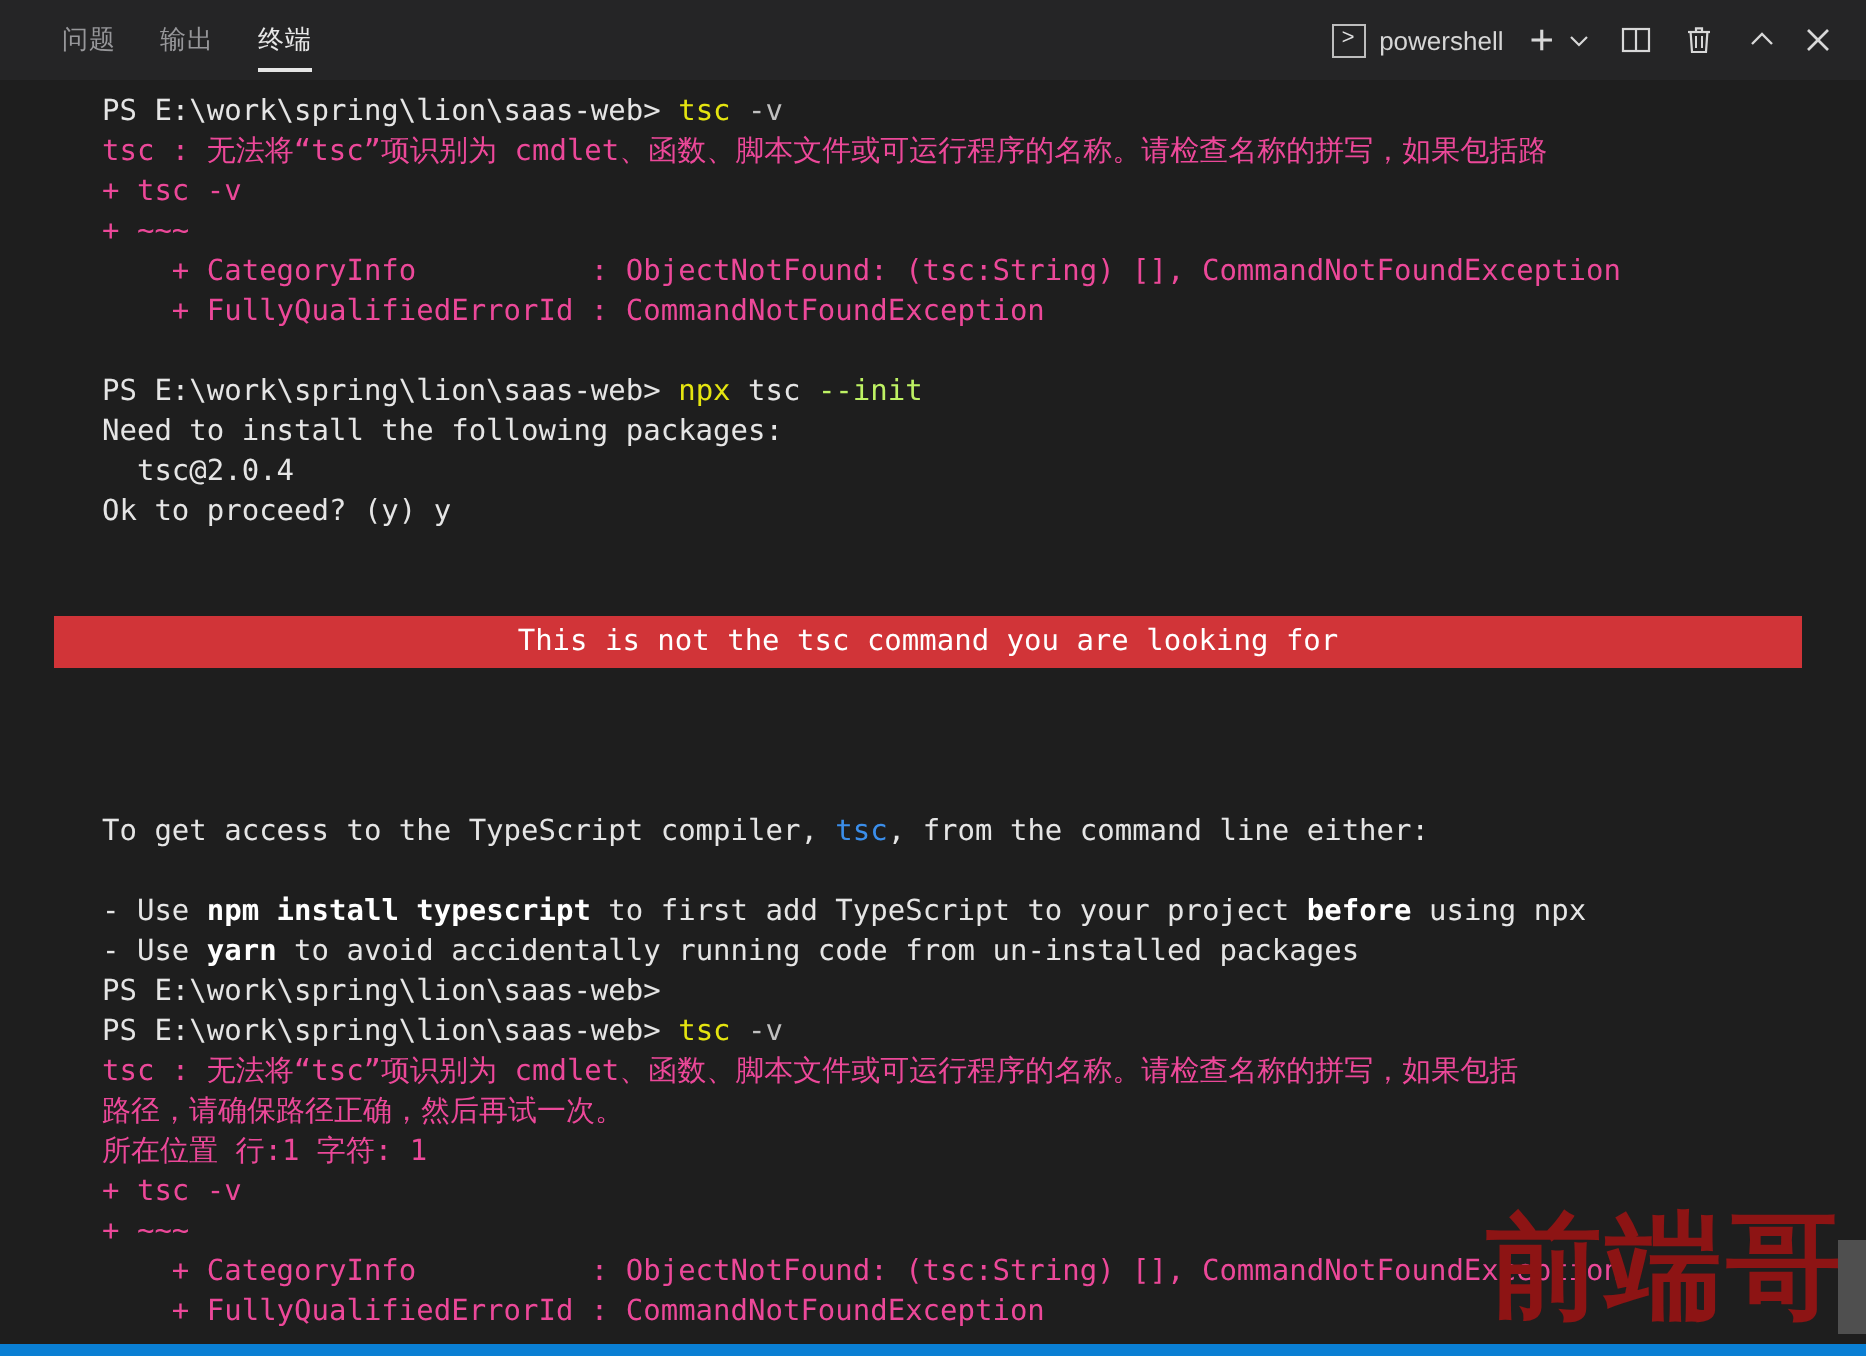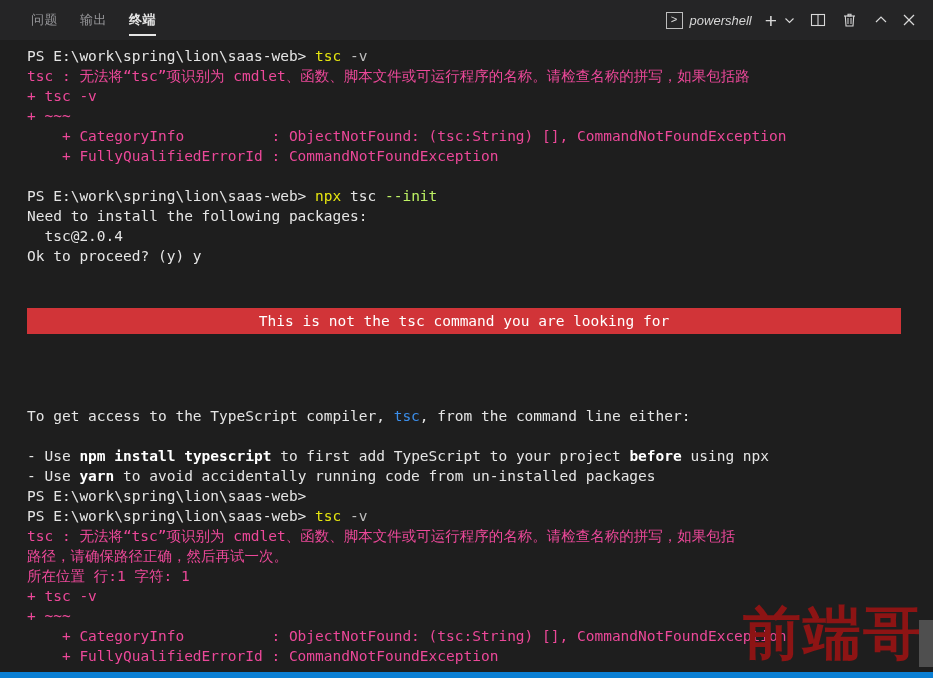--- a/index.html
+++ b/index.html
@@ -37,21 +37,21 @@
     align-items: center;
     padding: 0 11px;
     font-size: 13px;
     color: #97979a;
     letter-spacing: .5px;
     cursor: pointer;
     white-space: nowrap;
   }
   .panel-tab.active {
     color: #e7e7e7;
-    font-weight: bold;
+    font-weight: normal;
   }
   .panel-tab.active::after {
     content: "";
     position: absolute;
     left: 11px;
     right: 11px;
     bottom: 4px;
     height: 2px;
     background: #e7e7e7;
   }
@@ -78,21 +78,20 @@
     display: flex;
     align-items: center;
     gap: 7px;
     padding: 0 6px 0 2px;
     cursor: pointer;
   }
   #terminal-selector .label {
     font-size: 13px;
     color: #d6d6d6;
     font-family: "Liberation Sans", sans-serif;
-    font-style: italic;
   }
   .icon-box {
     width: 17px;
     height: 17px;
     border: 1px solid #bdbdbd;
     box-sizing: border-box;
     display: flex;
     align-items: center;
     justify-content: center;
     font-family: "Liberation Mono", monospace;
@@ -117,21 +116,21 @@
     background: #1e1e1e;
     padding: 6px 0 0 27px;
     box-sizing: border-box;
     font-family: "DejaVu Sans Mono", "Liberation Mono", monospace;
     font-size: 14.5px;
     line-height: 20px;
     color: #cccccc;
     white-space: pre;
     overflow: hidden;
   }
-  .ln { height: 20px; white-space: pre; }
+  .ln { height: 20px; white-space: pre; margin-left: 24px; }
   .ln.blank { height: 20px; }
   .c-white   { color: #e5e5e5; }
   .c-bright  { color: #ffffff; font-weight: bold; text-align: center; }
   .c-yellow  { color: #e5e510; }
   .c-dim     { color: #bef264; }
   .c-red     { color: #ec4899; }
   .c-blue    { color: #3b8eea; }
   .c-gray    { color: #c0c0c0; }
 
   #banner {

